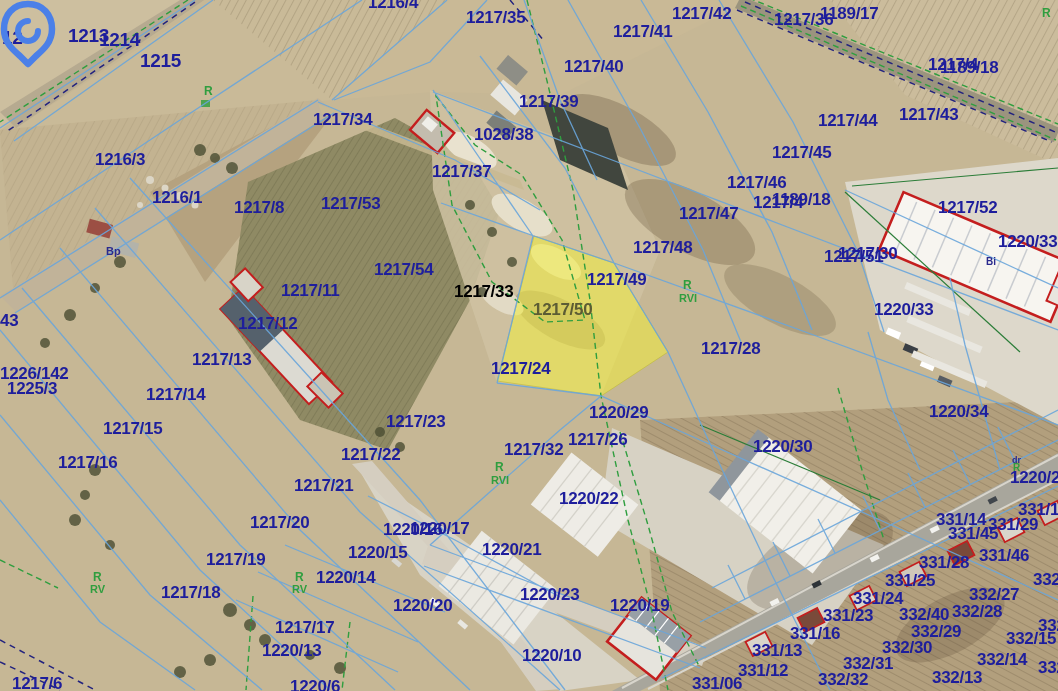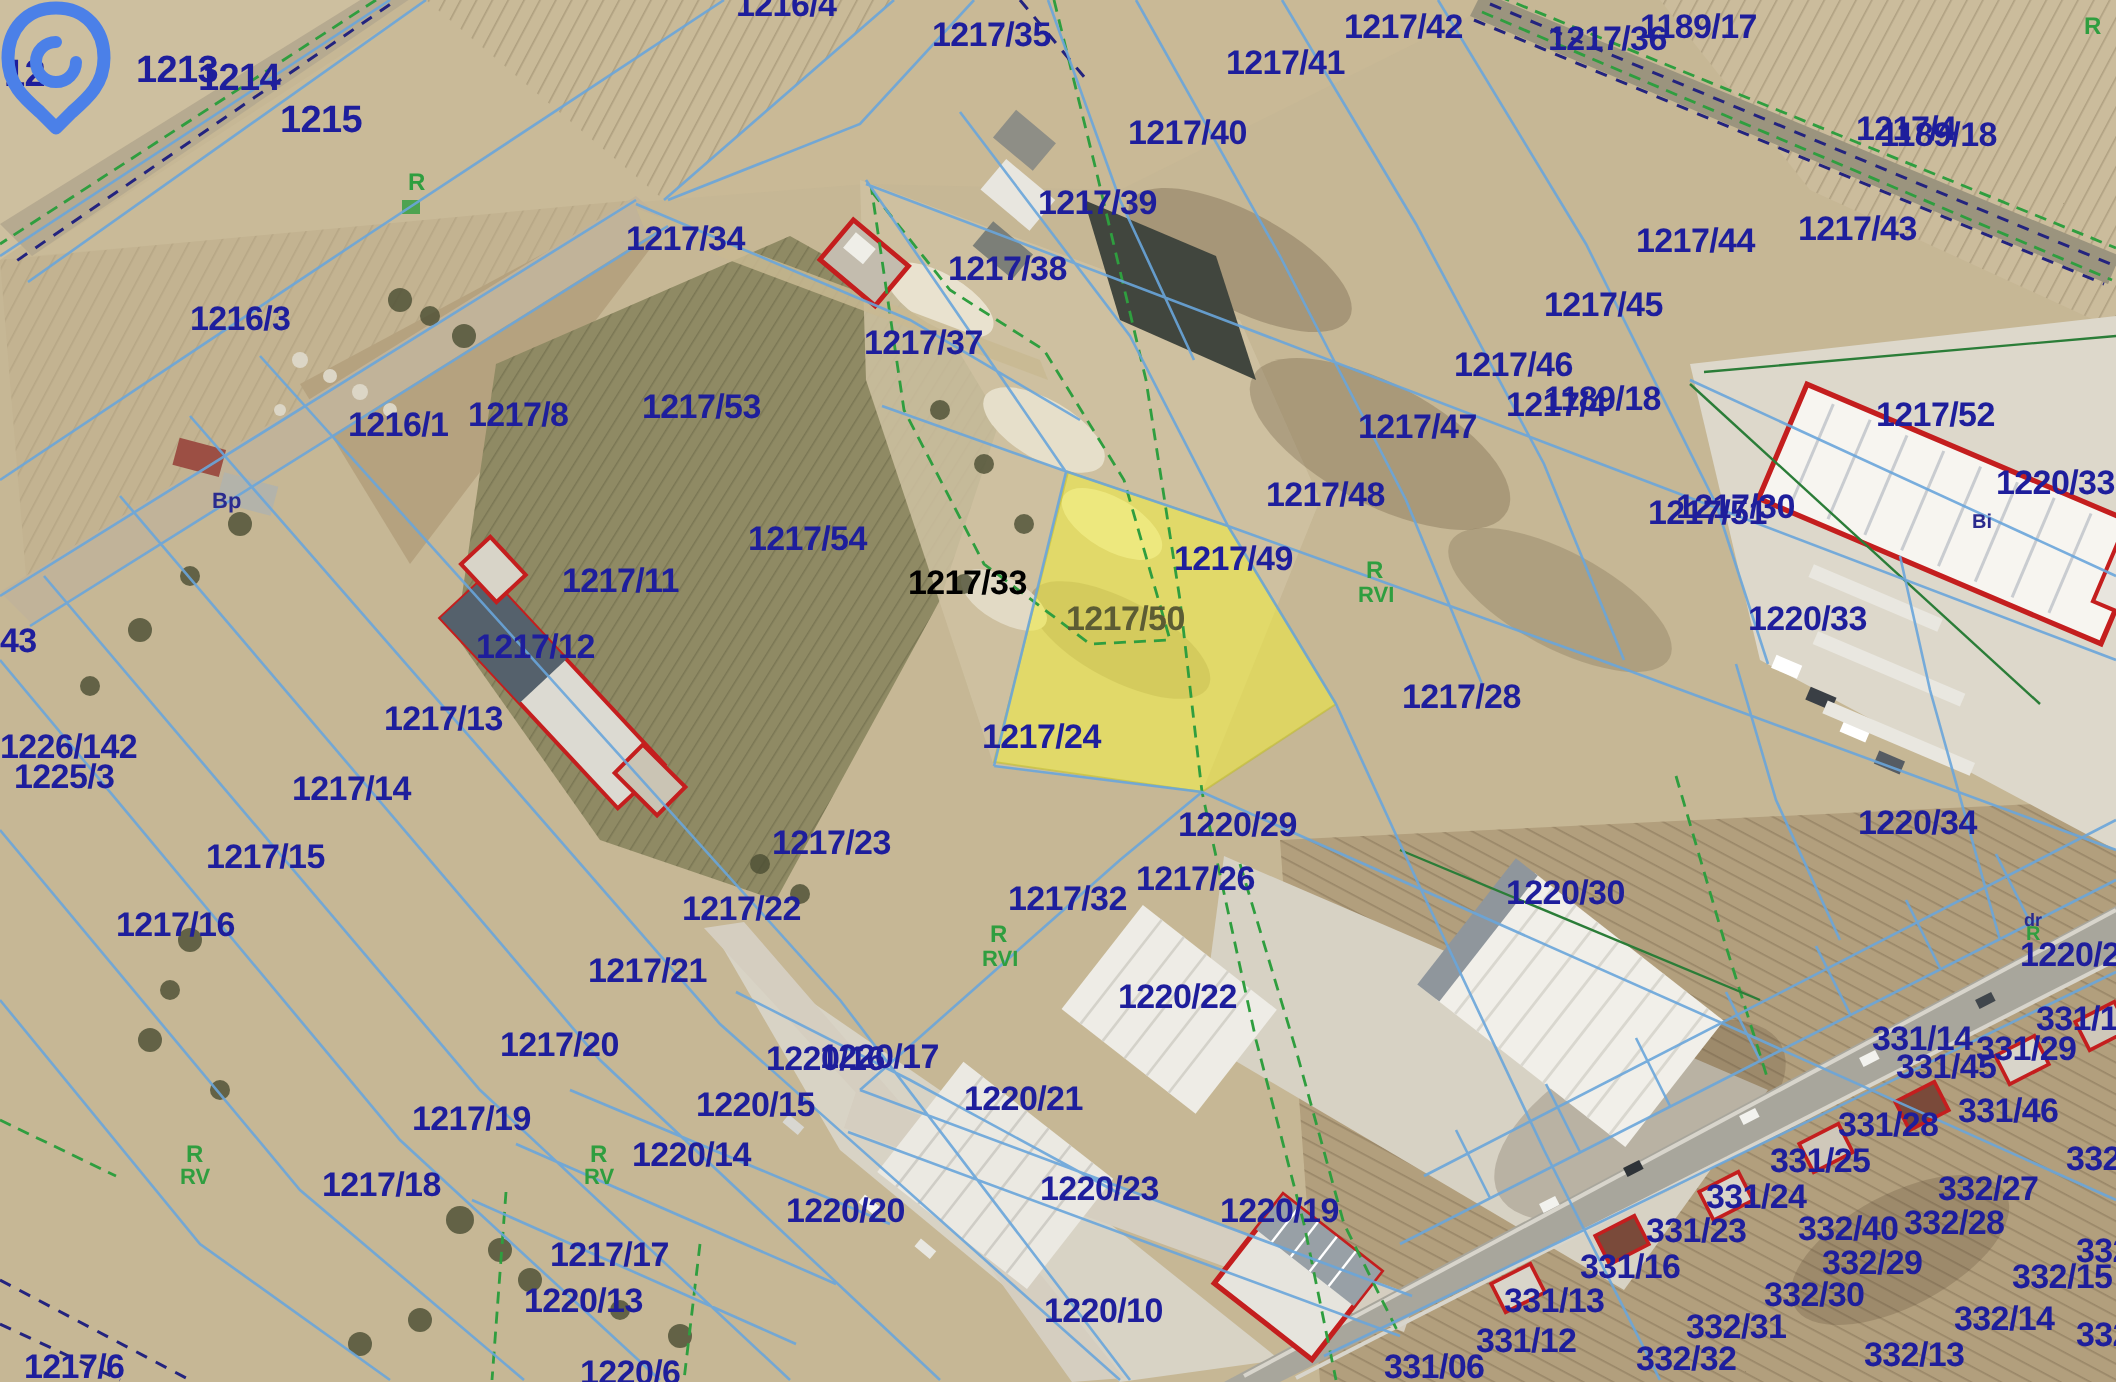--- a/index.html
+++ b/index.html
@@ -289,25 +289,25 @@
       M318 102 L455 160 L540 210"></path>
   </svg>
 
   <div id="labels">
       <div class="plabel" style="left: 2px; top: 27px; font-size: 19px;">12</div>
       <div class="plabel" style="left: 68px; top: 25px; font-size: 19px;">1213</div>
       <div class="plabel" style="left: 99px; top: 29px; font-size: 19px;">1214</div>
       <div class="plabel" style="left: 128px; top: 50px; font-size: 19px; margin-left: 12px;">1215</div>
       <div class="plabel" style="left: 368px; top: -7px;">1216/4</div>
       <div class="plabel" style="left: 95px; top: 150px;">1216/3</div>
-      <div class="plabel" style="left: 174px; top: 188px; margin-top: 15px;">1216/1</div>
+      <div class="plabel" style="left: 152px; top: 188px;">1216/1</div>
       <div class="plabel" style="left: 234px; top: 198px;">1217/8</div>
       <div class="plabel" style="left: 313px; top: 110px;">1217/34</div>
       <div class="plabel" style="left: 466px; top: 8px;">1217/35</div>
-      <div class="plabel" style="left: 474px; top: 125px;">1217/38</div>
+      <div class="plabel" style="left: 474px; top: 125px;">1028/38</div>
       <div class="plabel" style="left: 432px; top: 162px;">1217/37</div>
       <div class="plabel" style="left: 321px; top: 194px;">1217/53</div>
       <div class="plabel" style="left: 374px; top: 260px;">1217/54</div>
       <div class="plabel" style="left: 454px; top: 254px; color: #000000; margin-top: 28px;">1217/33</div>
       <div class="plabel" style="left: 281px; top: 281px;">1217/11</div>
       <div class="plabel" style="left: 238px; top: 314px;">1217/12</div>
       <div class="plabel" style="left: 192px; top: 350px;">1217/13</div>
       <div class="plabel" style="left: 146px; top: 385px;">1217/14</div>
       <div class="plabel" style="left: 103px; top: 419px;">1217/15</div>
       <div class="plabel" style="left: 58px; top: 453px;">1217/16</div>

